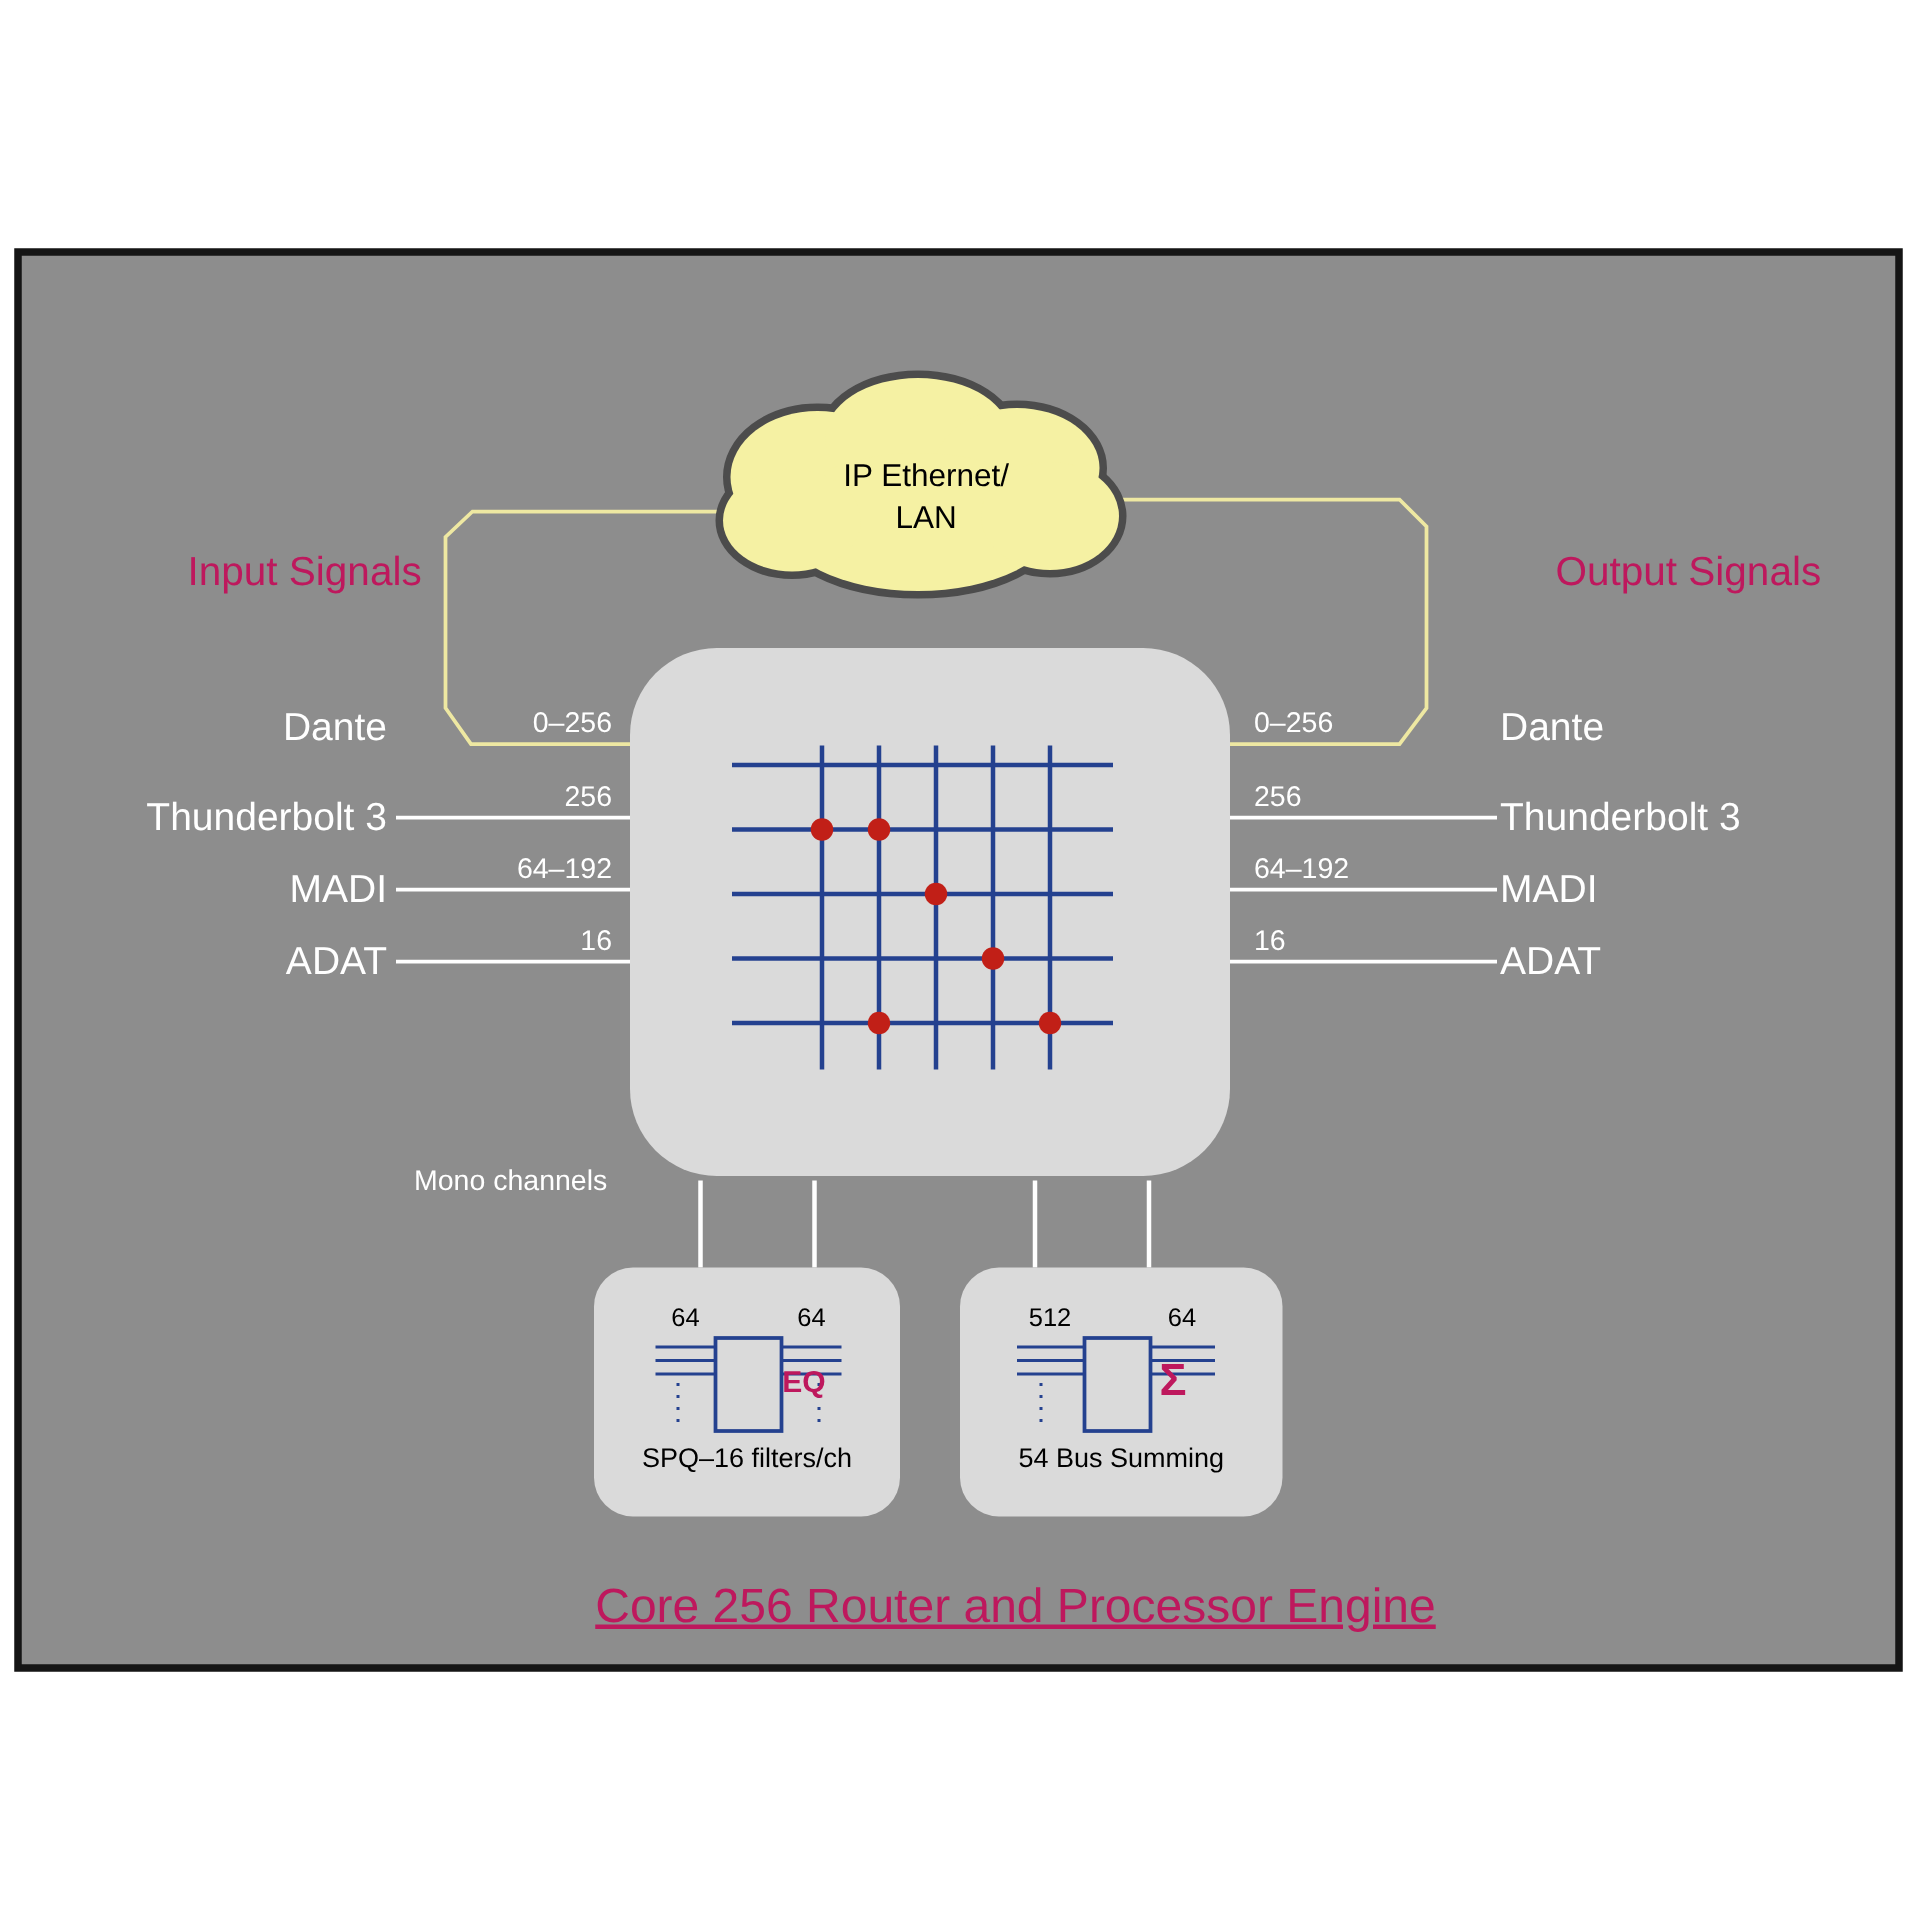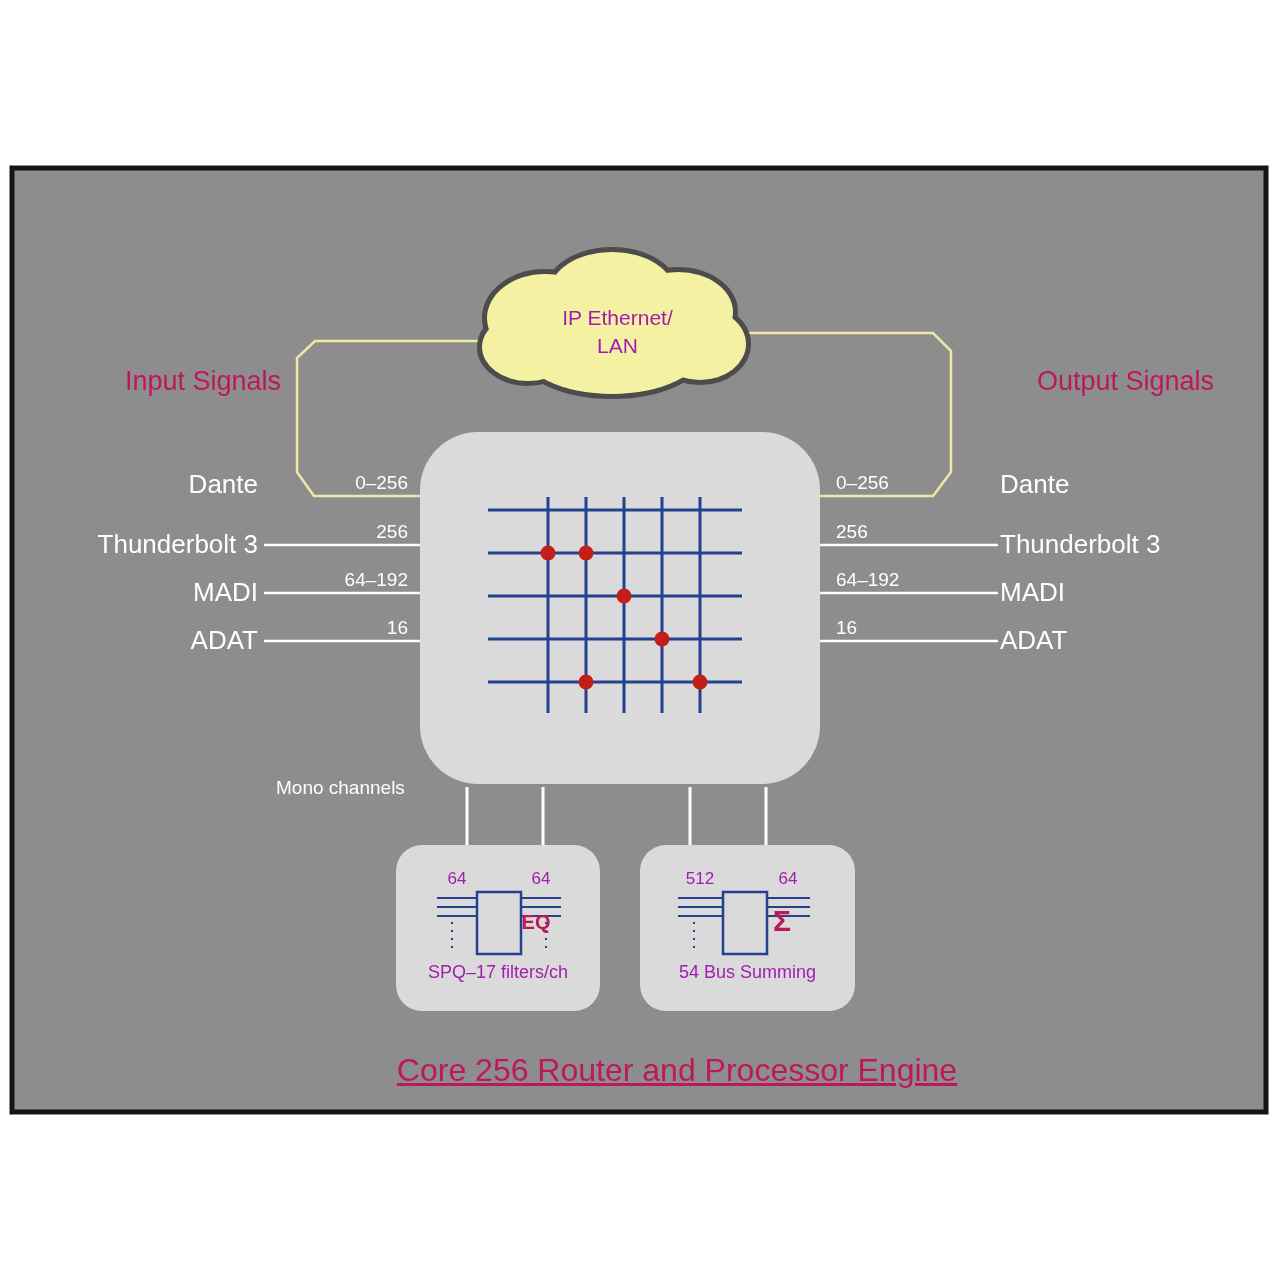--- a/index.html
+++ b/index.html
@@ -1,21 +1,21 @@
 <!DOCTYPE html>
 <html><head>
 <meta charset="utf-8">
 <style>
   html,body{margin:0;padding:0;background:#ffffff;}
   .stage{position:relative;width:1280px;height:1280px;background:#ffffff;overflow:hidden;
          font-family:"Liberation Sans", sans-serif;}
   svg{position:absolute;left:0;top:0;}
   .t{position:absolute;line-height:1.15;white-space:nowrap;}
   .white{color:#ffffff;}
-  .black{color:#a21caf;}
+  .black{color:#000000;}
   .red{color:#be185d;margin-left:37px;}
   .center{text-align:center;white-space:normal;}
   .right{text-align:right;}
   .hdr{font-size:27px;}
   .iolabel{font-size:26px;}
   .ioval{font-size:19px;}
   .small{font-size:19px;}
   .boxnum{font-size:17px;}
   .caption{font-size:18px;}
   .mtitle{font-size:21px;font-weight:600;}
@@ -155,21 +155,21 @@
   <div class="t iolabel white" style="left:1000px;top:470px;">Dante</div>
   <div class="t iolabel white" style="left:1000px;top:530px;">Thunderbolt 3</div>
   <div class="t iolabel white" style="left:1000px;top:578px;">MADI</div>
   <div class="t iolabel white" style="left:1000px;top:626px;">ADAT</div>
 
   <div class="t small white" style="left:276px;top:777px;">Mono channels</div>
 
   <div class="t boxnum black center" style="left:437px;top:869px;width:40px;">64</div>
   <div class="t boxnum black center" style="left:521px;top:869px;width:40px;">64</div>
   <div class="t eqsym red center" style="left:477px;top:911px;width:44px;">EQ</div>
-  <div class="t caption black center" style="left:396px;top:962px;width:204px;">SPQ–17 filters/ch</div>
+  <div class="t caption black center" style="left:396px;top:962px;width:204px;">SPQ–16 filters/ch</div>
 
   <div class="t boxnum black center" style="left:678px;top:869px;width:44px;">512</div>
   <div class="t boxnum black center" style="left:766px;top:869px;width:44px;">64</div>
   <div class="t sumsym red center" style="left:723px;top:904px;width:44px;">Σ</div>
   <div class="t caption black center" style="left:640px;top:962px;width:215px;">54 Bus Summing</div>
 
   <div class="t footer red center" style="left:0px;top:1052px;width:1280px;">Core 256 Router and Processor Engine</div>
 
 </div>
 

